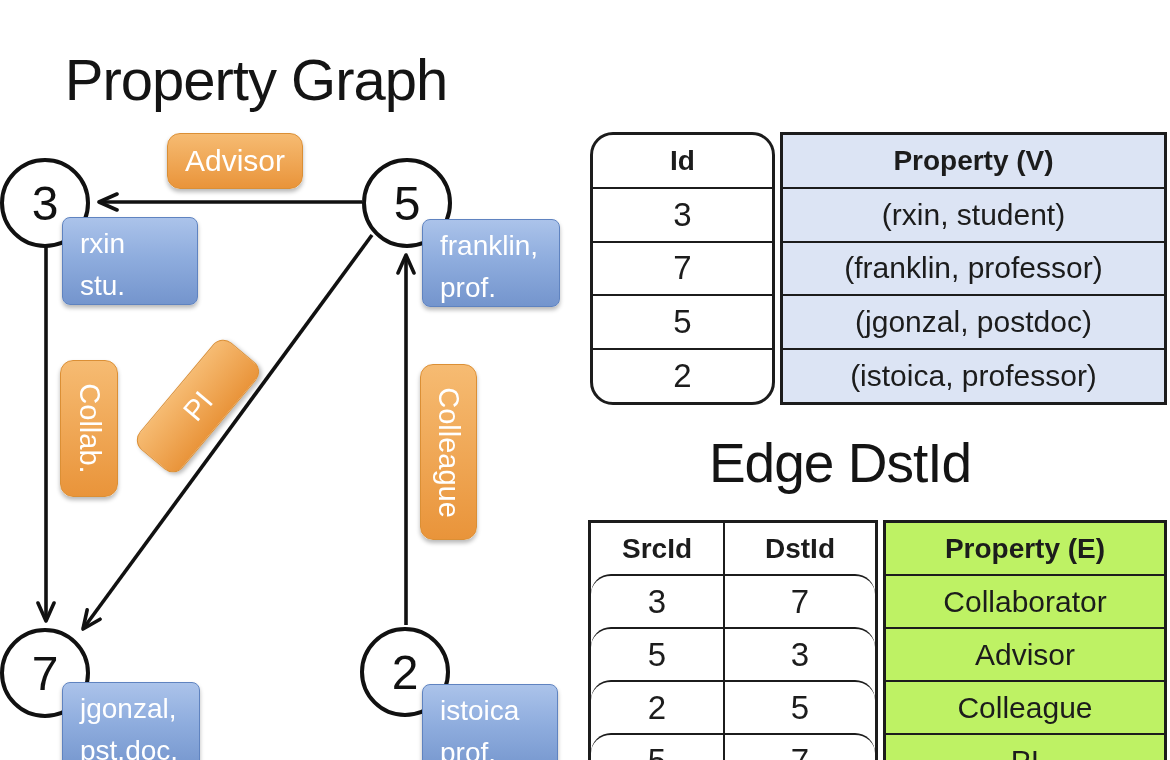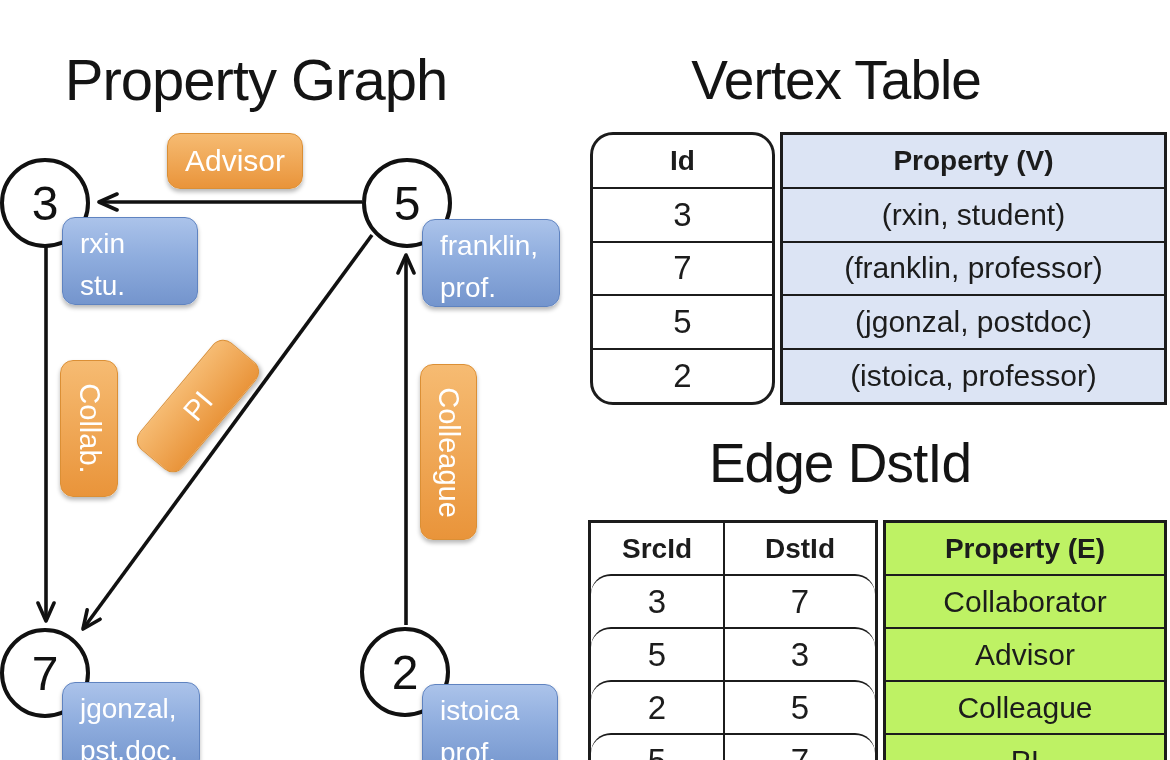--- a/index.html
+++ b/index.html
@@ -14,21 +14,21 @@
   }
   
   #edges{position:absolute;left:0;top:0;z-index:1;}
   .node{
     position:absolute;width:90px;height:90px;box-sizing:border-box;
     border:4px solid #111;border-radius:50%;background:#fff;
     display:flex;align-items:center;justify-content:center;
     font-size:48px;color:#111;z-index:2;
   }
   .vbox-blue{
-    position:absolute;box-sizing:border-box;border-radius:13px;z-index:3;
+    position:absolute;box-sizing:border-box;border-radius:8px;z-index:3;
     background:linear-gradient(180deg,#abc3ea 0%,#8fadde 45%,#7495cd 100%);
     border:1px solid #5f83c0;
     box-shadow:0 3px 4px rgba(0,0,0,0.28);
     color:#fff;font-size:28px;line-height:42px;
     padding:5px 8px 0 17px;
   }
   .ebox-orange{
     position:absolute;box-sizing:border-box;border-radius:13px;z-index:3;
     background:linear-gradient(180deg,#f6bb72 0%,#efa654 55%,#e9943a 100%);
     border:1px solid #db8f35;
@@ -69,21 +69,20 @@
         <path d="M2,2 L20,10 L2,18" fill="none" stroke="#111" stroke-width="3.6" stroke-linecap="round" stroke-linejoin="round"></path>
       </marker>
     </defs>
     <line x1="362" y1="170" x2="99" y2="170" stroke="#111" stroke-width="3.6" marker-end="url(#arrow)"></line>
     <line x1="46" y1="215" x2="46" y2="589" stroke="#111" stroke-width="3.6" marker-end="url(#arrow)"></line>
     <line x1="372" y1="203" x2="83" y2="597" stroke="#111" stroke-width="3.6" marker-end="url(#arrow)"></line>
     <line x1="406" y1="593" x2="406" y2="223" stroke="#111" stroke-width="3.6" marker-end="url(#arrow)"></line>
   </svg>
 
   <div class="big-title" style="left:26px;top:14px;width:460px;font-size:58px;">Property Graph</div>
-  <div class="big-title" style="left:586px;top:16px;width:500px;">Vertex Table</div>
   <div class="big-title" style="left:590px;top:399px;width:500px;">Edge DstId</div>
 
   <div class="node" style="left:0px;top:126px;">
     <span>3</span>
   </div>
   <div class="node" style="left:362px;top:126px;">
     <span>5</span>
   </div>
   <div class="node" style="left:0px;top:596px;">
     <span>7</span>

